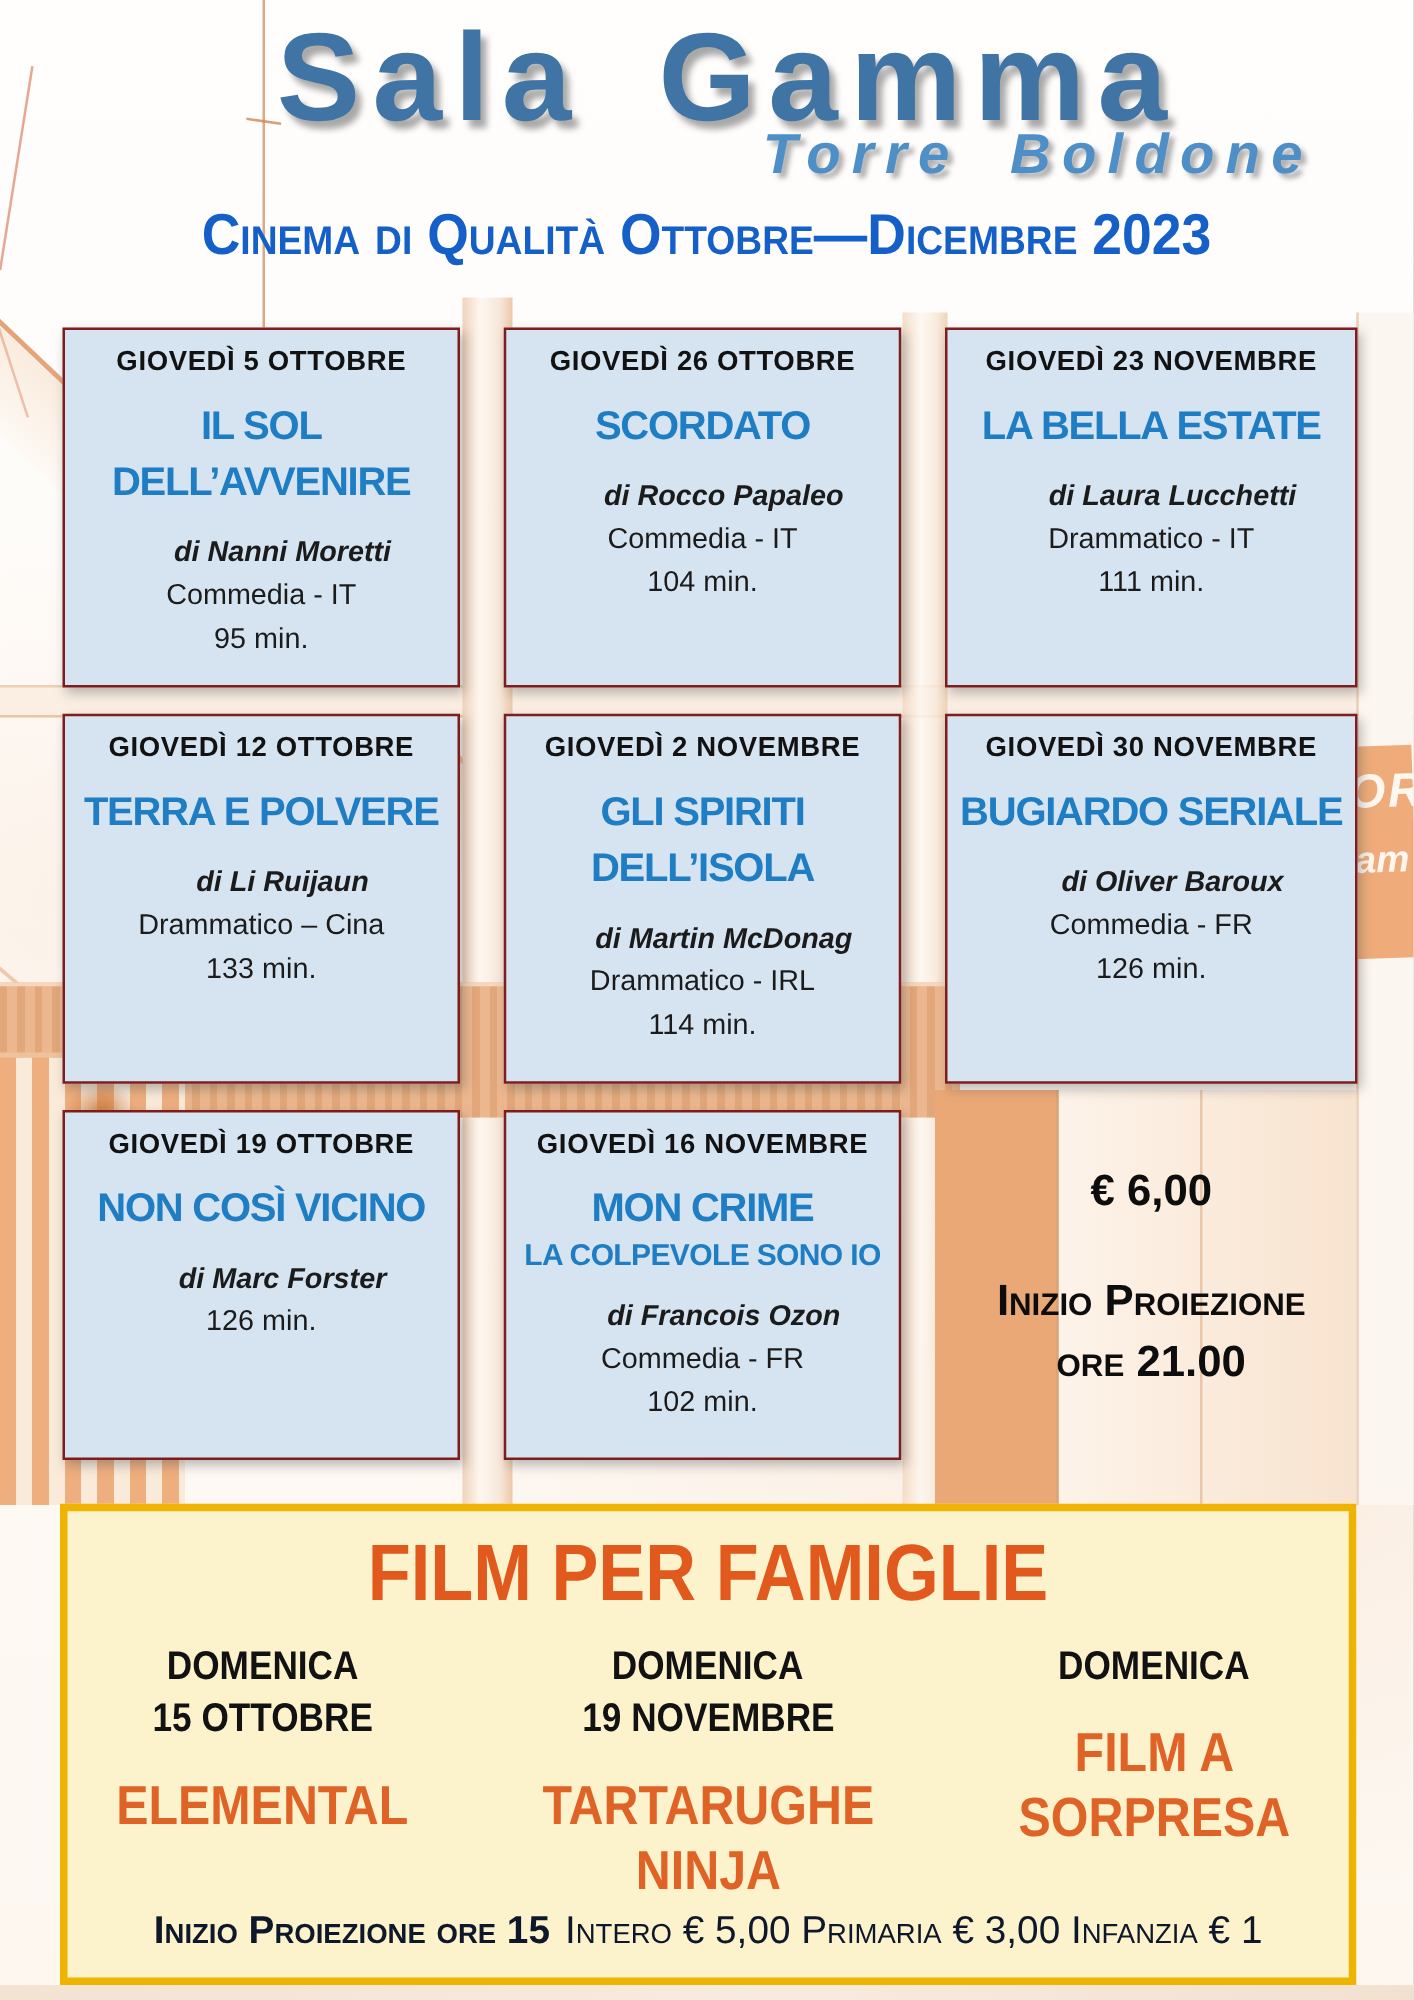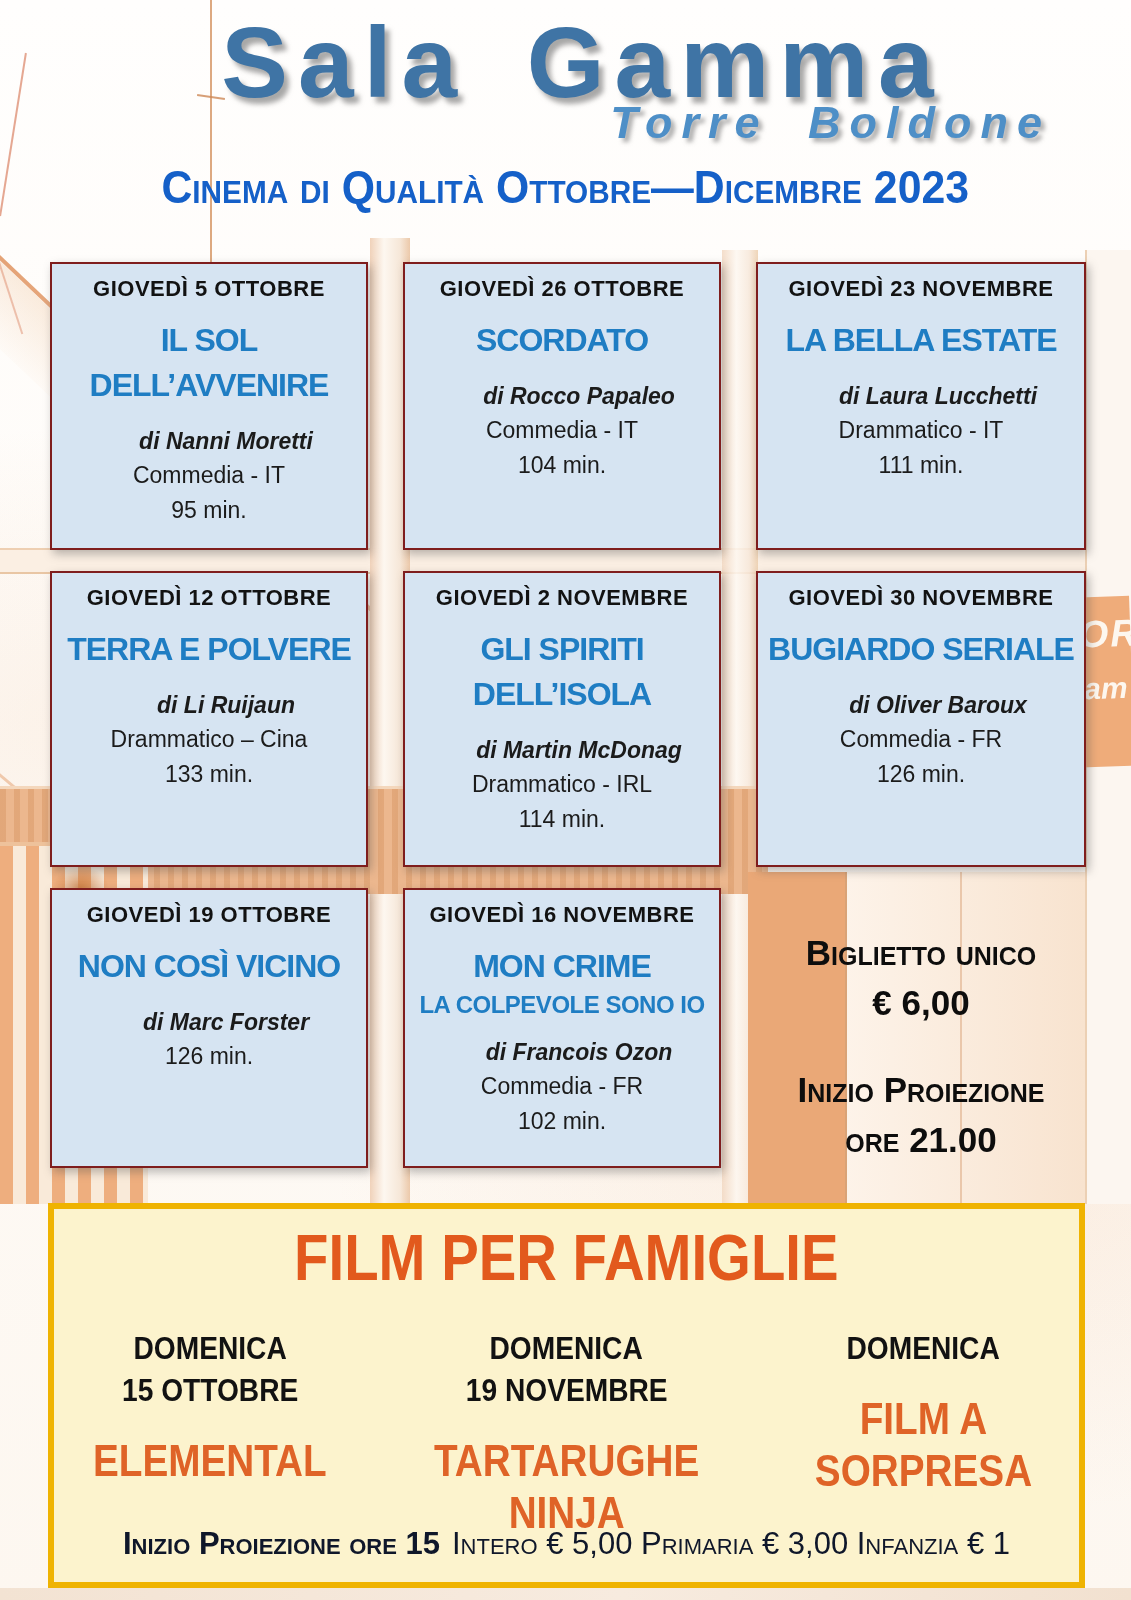--- a/index.html
+++ b/index.html
@@ -125,21 +125,21 @@
   
   .family-box{
     position:absolute; left:48px; top:1203px; width:1037px; height:385px; z-index:1;
     background:var(--box-bg,#fcf3cd);
     border:6px solid var(--box-border,#efb301);
     padding-top:12px;
   }
   .family-title{ text-align:center; font-size:64px; font-weight:bold;
     color:var(--accent-orange,#e2591d); white-space:nowrap; }
   .family-title .squeeze, .show .squeeze{ display:inline-block; transform:scaleX(.88); }
-  .family-shows{ display:grid; grid-template-columns:1fr 1fr 1fr; margin-top:32px; text-align:center;gap:45px; }
+  .family-shows{ display:grid; grid-template-columns:1fr 1fr 1fr; margin-top:16px; text-align:center;gap:45px; }
   .show-day, .show-date{ font-size:32px; font-weight:bold; color:#121212; line-height:1.32; }
   .show-film{ margin-top:24px; font-size:44px; font-weight:bold; line-height:1.18;
     color:var(--film-orange,#df6327); white-space:pre-line; }
   .family-footer{ position:absolute; bottom:20px; left:0; width:100%; text-align:center;
     font-size:31px; font-variant:small-caps; color:#0f172a; white-space:nowrap; }
   .family-footer .bold{ font-weight:bold; }
   .family-footer .regular{ font-weight:normal; margin-left:12px; }
 </style>
 </head>
 <body>
@@ -267,21 +267,20 @@
       <div class="card-subtitle">LA COLPEVOLE SONO IO</div>
       <div class="card-details">
         <div class="card-director">di Francois Ozon</div>
         <div class="card-genre">Commedia - FR</div>
         <div class="card-duration">102 min.</div>
       </div>
     </div>
 
     <div class="ticket-info">
       <div class="ti-group">
-        <div class="ti-line">Biglietto unico</div>
         <div class="ti-line">€ 6,00</div>
       </div>
       <div class="ti-group">
         <div class="ti-line">Inizio Proiezione</div>
         <div class="ti-line">ore 21.00</div>
       </div>
     </div>
   </main>
 
   <section class="family-box">

